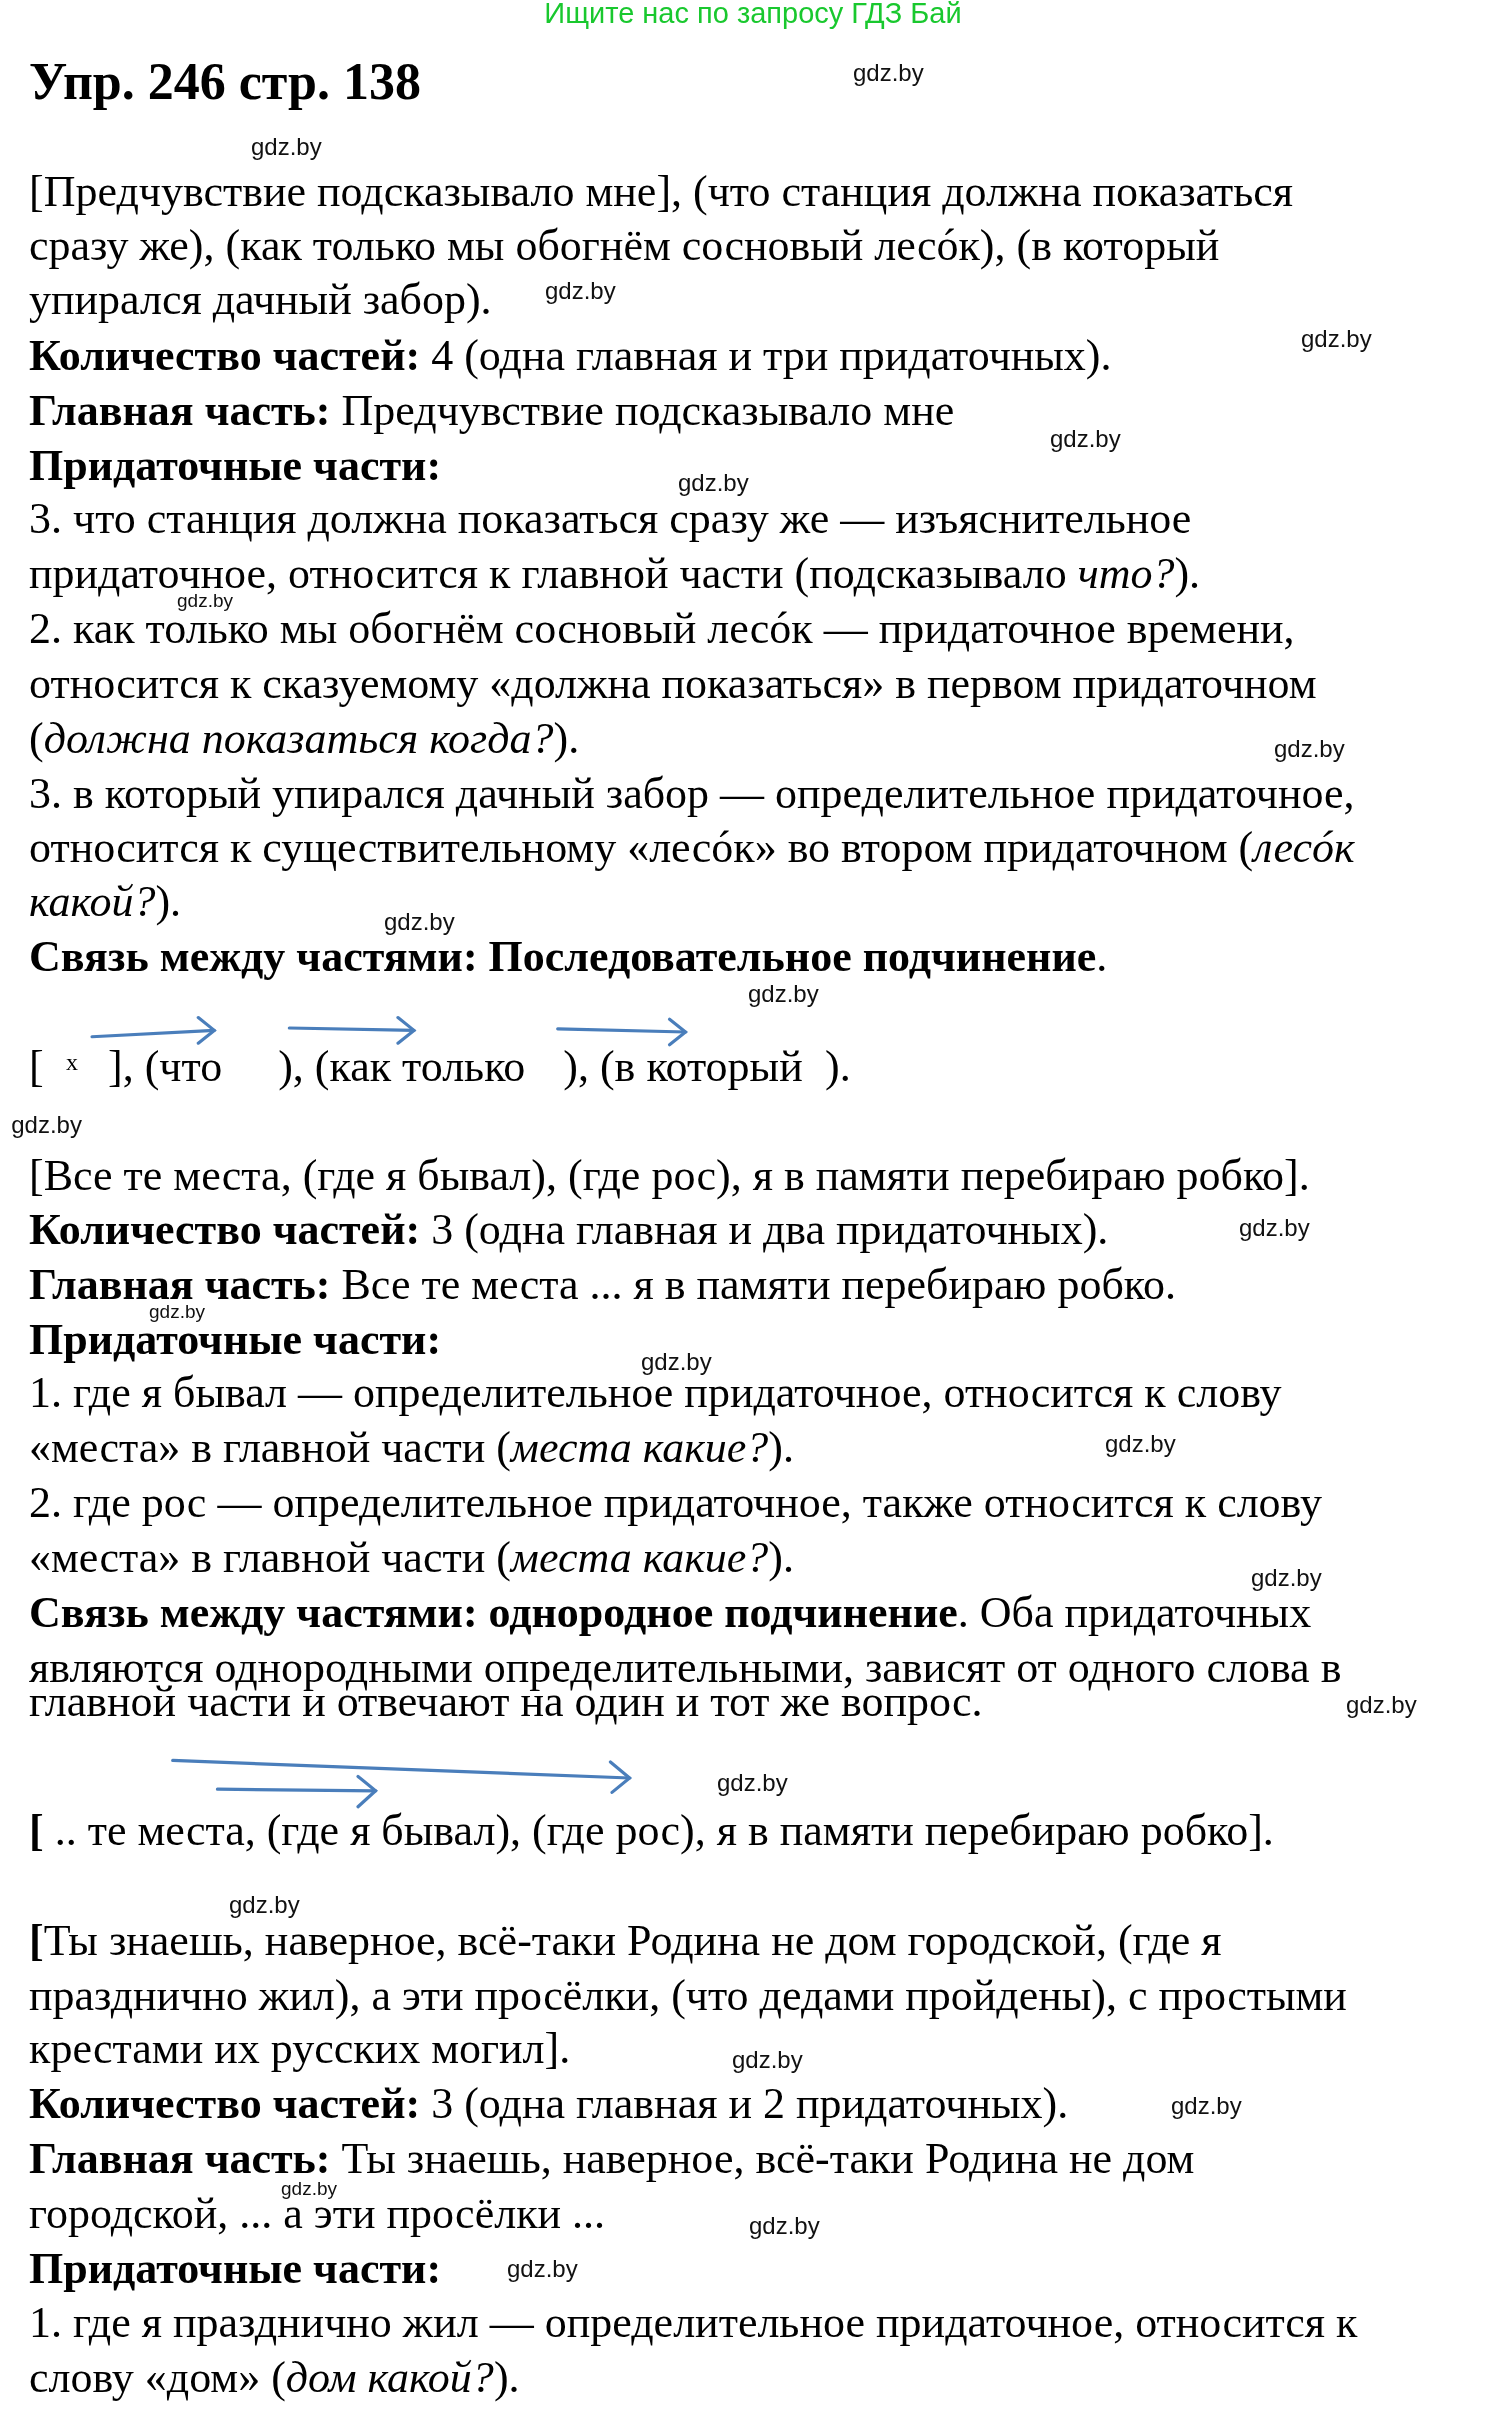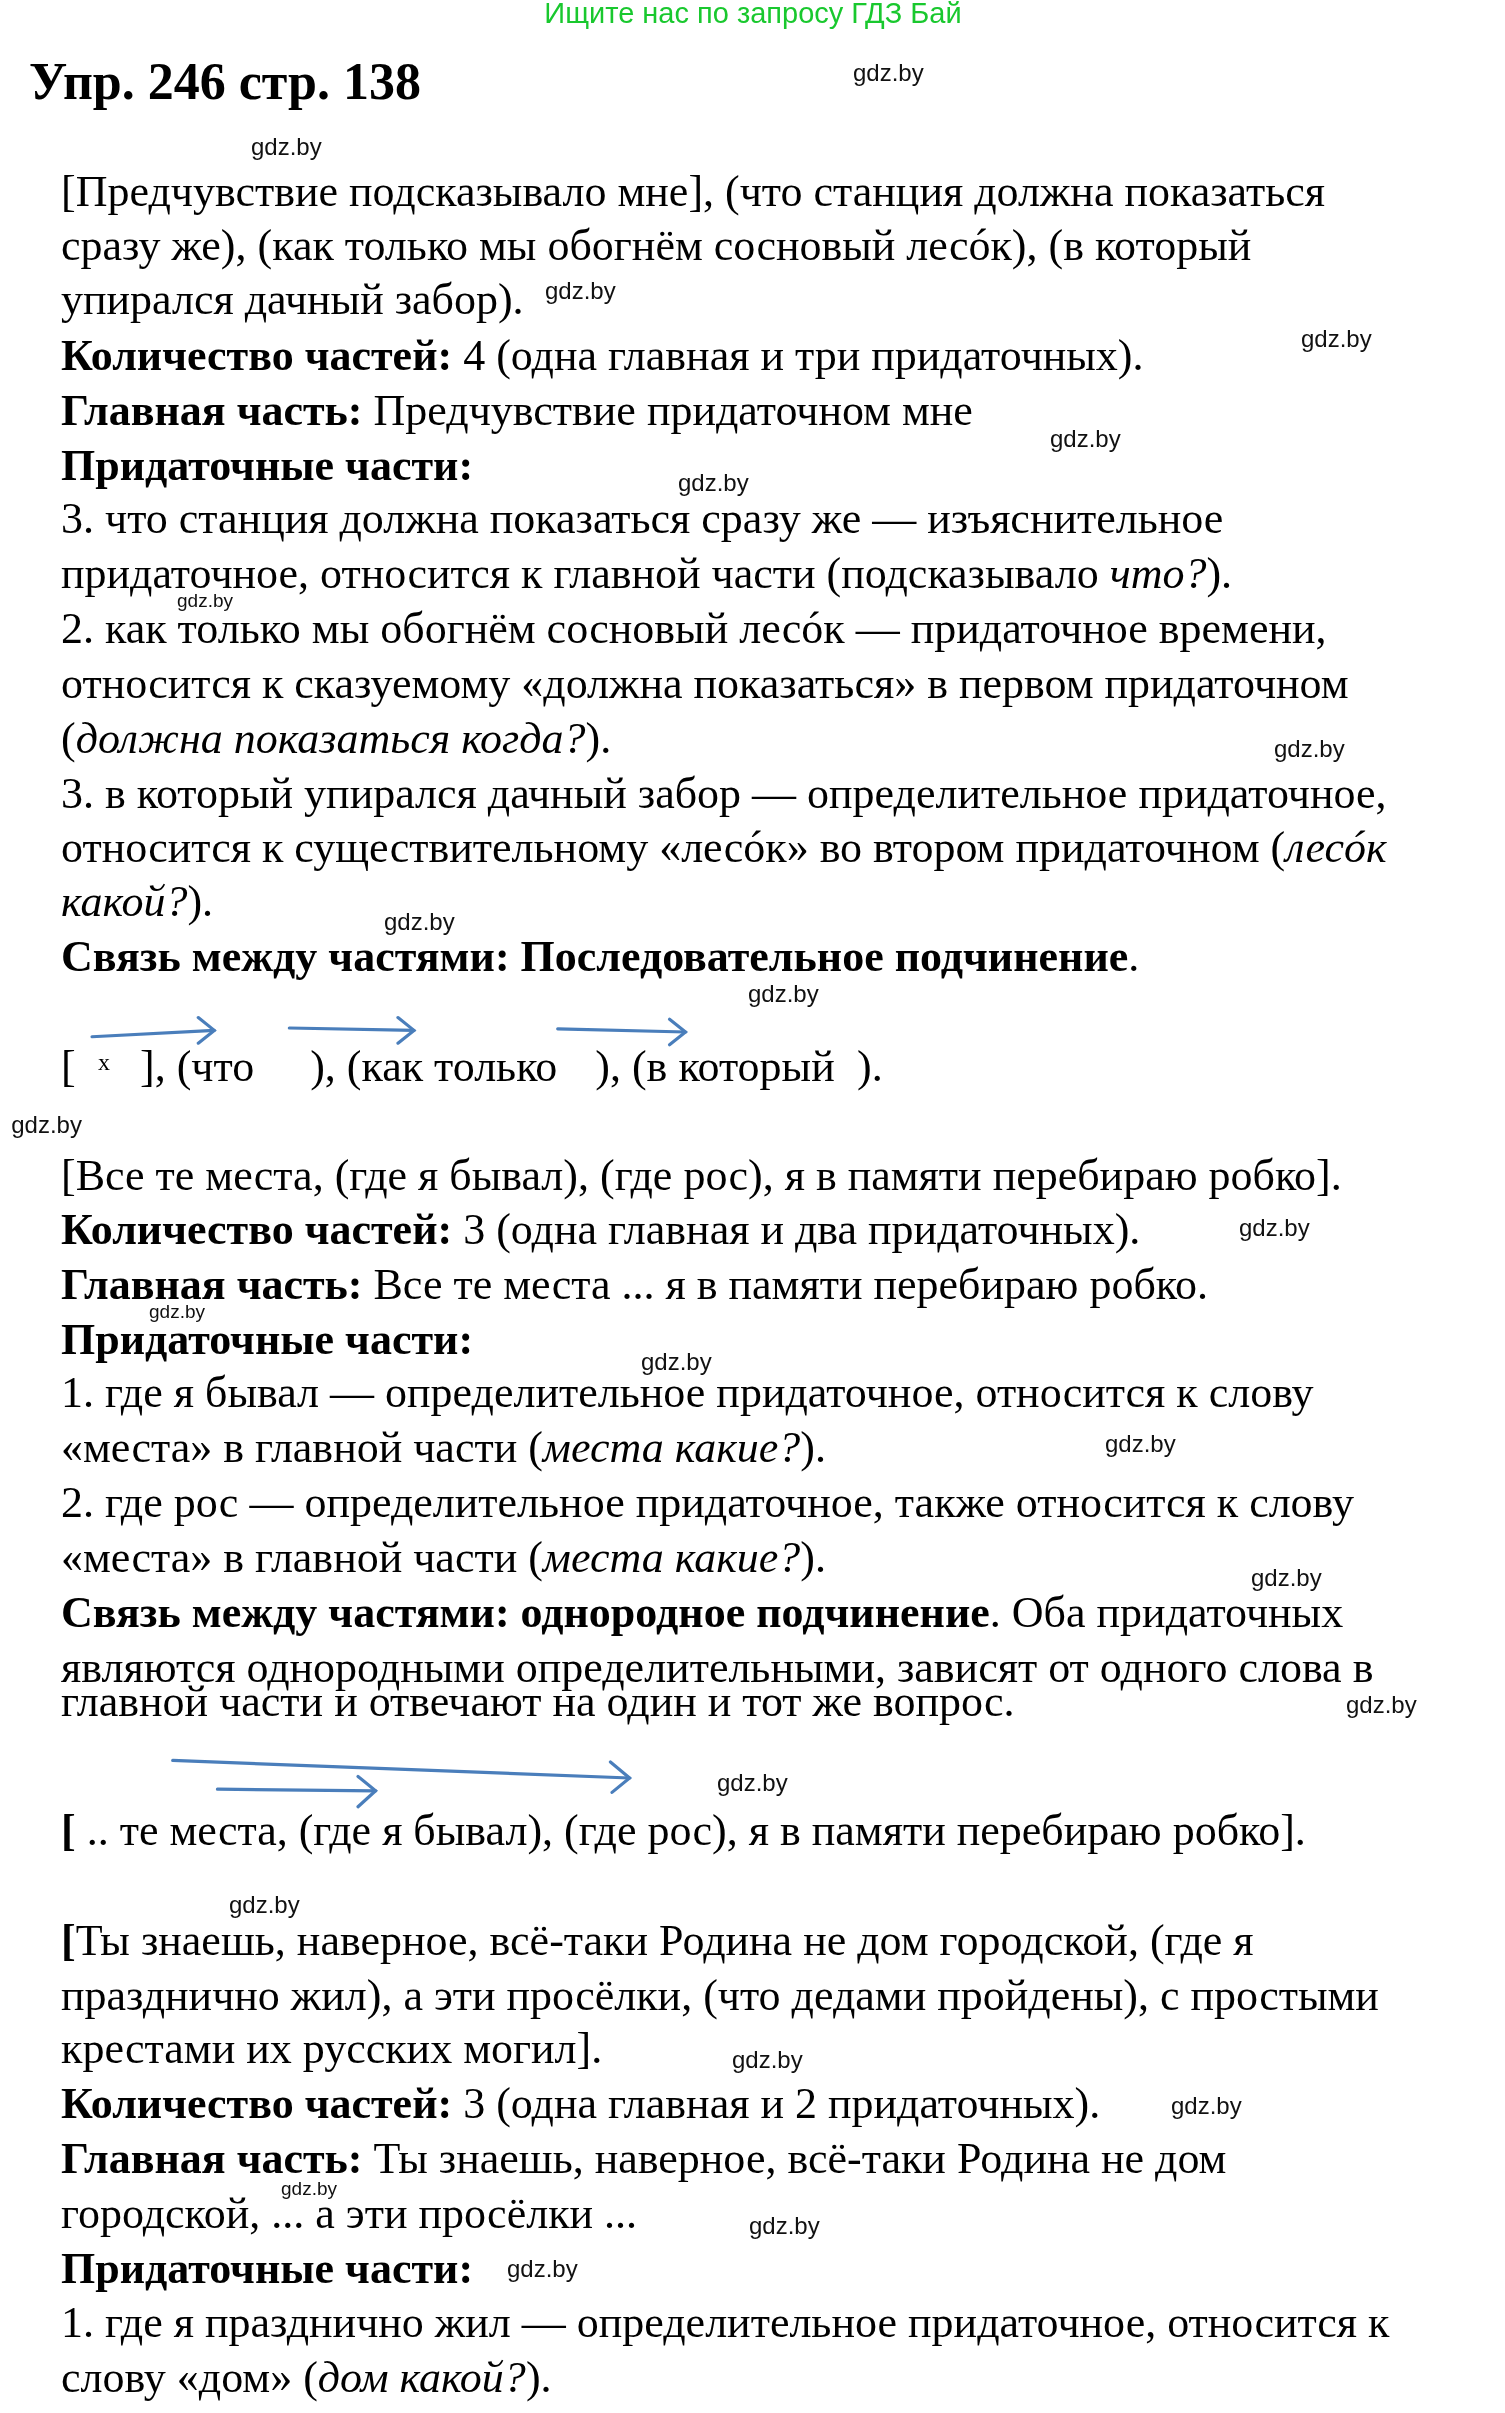--- a/index.html
+++ b/index.html
@@ -1,17 +1,17 @@
 <!DOCTYPE html>
 <html style="font-size:12.8px"><head>
 <meta charset="utf-8">
 <style>
   html, body { margin:0; padding:0; background:#ffffff; }
   body { width:1506px; height:2413px; position:relative; overflow:hidden; }
-  .ln { position:absolute; left:29px; white-space:nowrap; font-family:"Liberation Serif","DejaVu Serif",serif; font-size:44px; line-height:54px; color:#000; transform:translateY(-50%);margin-left:32px; }
+  .ln { position:absolute; left:29px; white-space:nowrap; font-family:"Liberation Serif","DejaVu Serif",serif; font-size:44px; line-height:54px; color:#000; transform:translateY(-50%); }
   .b { font-weight:bold;text-align:center; }
   .i { font-style:italic; }
   .wm { position:absolute; font-family:"Liberation Sans","DejaVu Sans",sans-serif; font-size:24px; color:#111; white-space:nowrap; transform:translateY(-50%); }
   .top-banner { position:absolute; left:0; width:1506px; top:12.8px; text-align:center; font-family:"Liberation Sans","DejaVu Sans",sans-serif; font-size:29px; color:#19C82E; transform:translateY(-50%); }
   .title { position:absolute; left:29px; top:81px; font-family:"Liberation Serif","DejaVu Serif",serif; font-weight:bold; font-size:52px; transform:translateY(-50%); white-space:nowrap; }
   svg.arrows { position:absolute; left:0; top:0; pointer-events:none; }
   .sup { font-size:24px; vertical-align:top; position:relative; top:-4.8px; }
 </style>
 </head>
 <body>
@@ -41,21 +41,21 @@
 <span class="wm" style="left:732px;top:2060px">gdz.by</span>
 <span class="wm" style="left:1171px;top:2106px">gdz.by</span>
 <span class="wm" style="left:281px;top:2189px;font-size:19px">gdz.by</span>
 <span class="wm" style="left:749px;top:2226px">gdz.by</span>
 <span class="wm" style="left:507px;top:2269px">gdz.by</span>
 
 <div class="ln" style="top:192px">[Предчувствие подсказывало мне], (что станция должна показаться</div>
 <div class="ln" style="top:246px">сразу же), (как только мы обогнём сосновый лесóк), (в который</div>
 <div class="ln" style="top:300px">упирался дачный забор).</div>
 <div class="ln" style="top:356px"><span class="b">Количество частей:</span><span> 4 (одна главная и три придаточных).</span></div>
-<div class="ln" style="top:411px"><span class="b">Главная часть:</span><span> Предчувствие придаточном мне</span></div>
+<div class="ln" style="top:411px"><span class="b">Главная часть:</span><span> Предчувствие подсказывало мне</span></div>
 <div class="ln b" style="top:466px">Придаточные части:</div>
 <div class="ln" style="top:519px">3. что станция должна показаться сразу же — изъяснительное</div>
 <div class="ln" style="top:574px"><span>придаточное, относится к главной части (подсказывало </span><span class="i">что?</span><span>).</span></div>
 <div class="ln" style="top:629px">2. как только мы обогнём сосновый лесóк — придаточное времени,</div>
 <div class="ln" style="top:684px">относится к сказуемому «должна показаться» в первом придаточном</div>
 <div class="ln" style="top:739px"><span>(</span><span class="i">должна показаться когда?</span><span>).</span></div>
 <div class="ln" style="top:794px">3. в который упирался дачный забор — определительное придаточное,</div>
 <div class="ln" style="top:848px"><span>относится к существительному «лесóк» во втором придаточном (</span><span class="i">лесóк</span></div>
 <div class="ln" style="top:902px"><span class="i">какой?</span><span>).</span></div>
 <div class="ln b" style="top:957px"><span>Связь между частями: Последовательное подчинение</span><span style="font-weight:normal">.</span></div>

